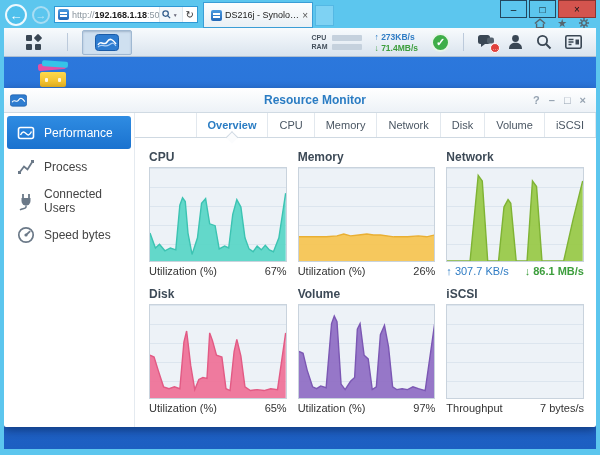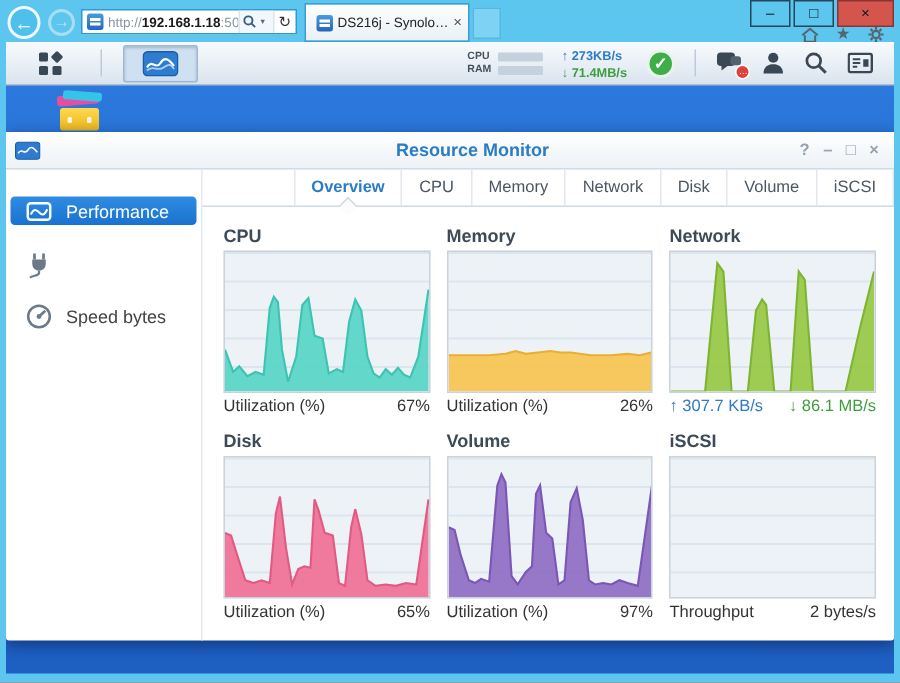--- a/index.html
+++ b/index.html
@@ -61,21 +61,21 @@
   
   .rm-window { position:absolute; left:0; right:0; top:60px; height:339px; background:#fff; border-radius:2px; box-shadow:0 3px 10px rgba(0,10,40,.45); display:flex; flex-direction:column; }
   .rm-header { height:25px; flex:none; background:linear-gradient(#ffffff,#edf2f7); border-bottom:1px solid #d0dae3; display:flex; align-items:center; position:relative; }
   .rm-app-icon { margin-left:6px; display:flex; }
   .rm-title { position:absolute; left:0; right:0; text-align:center; font-size:12px; font-weight:bold; color:#2a7cc3;padding-left:30px; }
   .rm-ctrls { margin-left:auto; display:flex; gap:9px; padding-right:10px; color:#96a3b1; font-size:11px; font-weight:bold; z-index:1; }
   .rm-ctrls span { cursor:default; }
   .rm-body { flex:1; display:flex; min-height:0; }
 
   .sidebar { width:131px; flex:none; border-right:1px solid #e4eaf0; padding-top:2px; }
-  .sb-item { height:19px; display:flex; align-items:center; gap:8px; padding-left:9px; margin:16px 3px; border-radius:3px; color:#444; font-size:12px; }
+  .sb-item { height:33px; display:flex; align-items:center; gap:8px; padding-left:9px; margin:1px 3px; border-radius:3px; color:#444; font-size:12px; }
   .sb-item .sb-icon { width:20px; height:20px; color:#6b7988; flex:none; }
   .sb-item .sb-icon svg { width:100%; height:100%; display:block; }
   .sb-item.active { background:linear-gradient(#2f8ce2,#1a72cf); color:#fff; }
   .sb-item.active .sb-icon { color:#fff; }
 
   .rm-content { flex:1; display:flex; flex-direction:column; min-width:0; }
   .tabbar { height:25px; flex:none; border-bottom:1px solid #cfd9e2; display:flex; align-items:stretch; padding-left:6px; position:relative;justify-content:flex-end; }
   .tab { position:relative; display:flex; align-items:center; padding:0 11px; font-size:11px; color:#4a5663; border-right:1px solid #e2e8ee; }
   .tab:first-child { border-left:1px solid #e2e8ee; }
   .tab.active { color:#2a7cc3; font-weight:bold; }
@@ -231,25 +231,36 @@
                 <svg viewBox="0 0 20 20">
                   <rect x="2.5" y="4.5" width="15" height="11" rx="2" fill="none" stroke="currentColor" stroke-width="1.6"></rect>
                   <path d="M4.5 12 C6.5 8 8 8.5 10 10.5 S13.5 13 15.5 8.5" fill="none" stroke="currentColor" stroke-width="1.4"></path>
                 </svg>
               </span>
               <span>Performance</span>
             </div>
             <div class="sb-item">
               <span class="sb-icon">
                 <svg viewBox="0 0 20 20">
+                  <path d="M3.5 15.5 L8 9.5 L11.5 12.5 L16.5 4.5" fill="none" stroke="currentColor" stroke-width="1.8"></path>
+                  <rect x="2" y="14" width="3" height="3" fill="currentColor"></rect>
+                  <rect x="15" y="3" width="3" height="3" fill="currentColor"></rect>
+                </svg>
+              </span>
+              <span>Process</span>
+            </div>
+            <div class="sb-item">
+              <span class="sb-icon">
+                <svg viewBox="0 0 20 20">
                   <path d="M7 3 v4 M13 3 v4" stroke="currentColor" stroke-width="1.8" fill="none"></path>
                   <path d="M5.5 7 h9 v3 a4.5 4.5 0 0 1 -9 0 z" fill="currentColor"></path>
                   <path d="M10 14.5 v1.5 c0 2 -4 1.5 -6 3" stroke="currentColor" stroke-width="1.5" fill="none"></path>
                 </svg>
               </span>
+              <span>Connected Users</span>
             </div>
             <div class="sb-item">
               <span class="sb-icon">
                 <svg viewBox="0 0 20 20">
                   <circle cx="10" cy="10" r="7.2" fill="none" stroke="currentColor" stroke-width="1.7"></circle>
                   <path d="M10 10 L14.2 6.2" stroke="currentColor" stroke-width="1.8"></path>
                   <circle cx="10" cy="10" r="1.6" fill="currentColor"></circle>
                 </svg>
               </span>
               <span>Speed bytes</span>
@@ -295,21 +306,21 @@
               <div>
                 <div class="panel-title">Network</div>
                 <div class="chart-box">
                   <svg viewBox="0 0 100 100" preserveAspectRatio="none">
                     <polygon points="0,100 0,100 17,100 23,8 26,14 30,100 38,100 42,42 45,34 47,38 51,100 59,100 63,14 66,20 70,100 86,100 93,55 100,14 100,100" fill="#97c944" fill-opacity="0.92"></polygon>
                     <polyline points="0,100 17,100 23,8 26,14 30,100 38,100 42,42 45,34 47,38 51,100 59,100 63,14 66,20 70,100 86,100 93,55 100,14" fill="none" stroke="#7fb334" stroke-width="1.4" vector-effect="non-scaling-stroke"></polyline>
                   </svg>
                 </div>
                 <div class="panel-footer">
                   <span style="color: rgb(47, 124, 196); font-weight: normal;">↑ 307.7 KB/s</span>
-                  <span style="color: rgb(61, 158, 61); font-weight: normal;">↓ 86.1 MB/s</span>
+                  <span style="color: rgb(61, 158, 61); font-weight: bold;">↓ 86.1 MB/s</span>
                 </div>
               </div>
               <div>
                 <div class="panel-title">Disk</div>
                 <div class="chart-box">
                   <svg viewBox="0 0 100 100" preserveAspectRatio="none">
                     <polygon points="0,100 0,54 3,56 6,70 10,88 14,90 18,88 22,90 25,40 27,28 30,65 33,91 36,80 39,78 42,79 44,30 46,38 49,54 53,56 56,90 59,92 62,50 64,37 67,55 70,88 74,92 79,91 84,92 89,90 94,91 100,30 100,100" fill="#ef7096" fill-opacity="0.92"></polygon>
                     <polyline points="0,54 3,56 6,70 10,88 14,90 18,88 22,90 25,40 27,28 30,65 33,91 36,80 39,78 42,79 44,30 46,38 49,54 53,56 56,90 59,92 62,50 64,37 67,55 70,88 74,92 79,91 84,92 89,90 94,91 100,30" fill="none" stroke="#e25a84" stroke-width="1.4" vector-effect="non-scaling-stroke"></polyline>
                   </svg>
                 </div>
@@ -329,21 +340,21 @@
                 <div class="panel-footer">
                   <span>Utilization (%)</span>
                   <span>97%</span>
                 </div>
               </div>
               <div>
                 <div class="panel-title">iSCSI</div>
                 <div class="chart-box"></div>
                 <div class="panel-footer">
                   <span>Throughput</span>
-                  <span>2 bytes/s</span>
+                  <span>7 bytes/s</span>
                 </div>
               </div>
             </div>
         </div>
       </div>
     </div>
 
   </div>
 </div>
 

